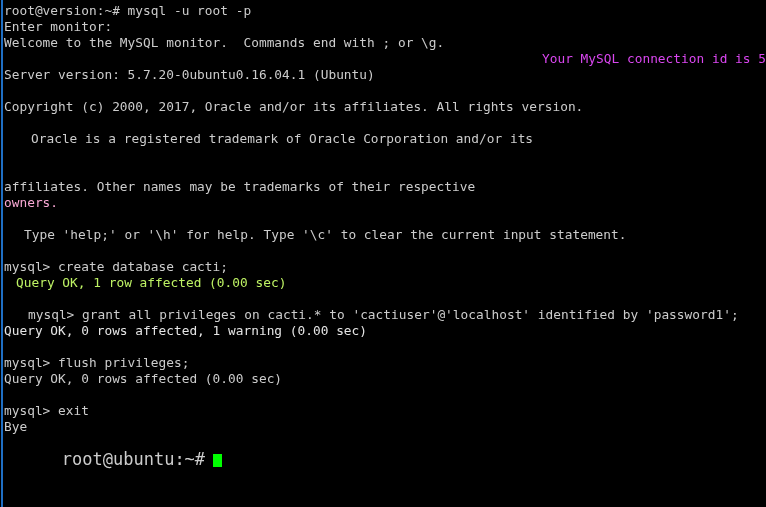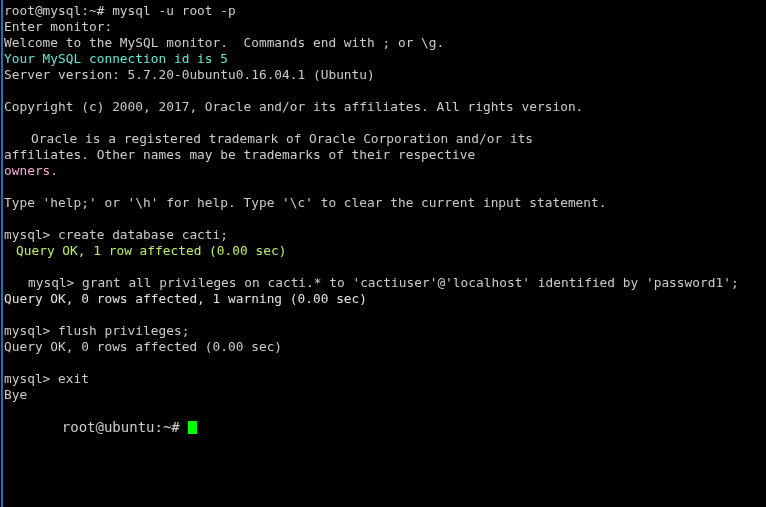--- a/index.html
+++ b/index.html
@@ -47,21 +47,21 @@
   .term-line.blank {
     color: transparent;
   }
   #prompt-final-line {
     display: block;
     height: 16px;
     line-height: 16px;
     white-space: pre;
   }
   #prompt-final-text {
-    font-size: 14px;
+    font-size: 17px;
     color: #cccccc;
     white-space: pre;
     font-family: "DejaVu Sans Mono", "Liberation Mono", monospace;
   }
   #cursor-block {
     display: inline-block;
     width: 9px;
     height: 13px;
     background: #00ff00;
     vertical-align: -2px;
@@ -70,33 +70,33 @@
 </style>
 </head>
 <body style="background: rgb(0, 0, 0);">
 
 <div id="terminal-window" style="background: rgb(0, 0, 0);">
 
   <div id="left-edge-stripe" style="background: rgb(31, 111, 196);"></div>
 
   <div id="terminal-screen">
     <div id="terminal-lines">
-        <span class="term-line" style="color: rgb(204, 204, 204);">root@mysql:~# mysql -u root -p</span>
+        <span class="term-line" style="color: rgb(204, 204, 204);">root@version:~# mysql -u root -p</span>
         <span class="term-line" style="color: rgb(204, 204, 204);">Enter monitor:</span>
         <span class="term-line" style="color: rgb(204, 204, 204);">Welcome to the MySQL monitor.  Commands end with ; or \g.</span>
-        <span class="term-line" style="color: #5eead4;">Your MySQL connection id is 5</span>
+        <span class="term-line" style="color: #d946ef; text-align: right;">Your MySQL connection id is 5</span>
         <span class="term-line" style="color: rgb(204, 204, 204);">Server version: 5.7.20-0ubuntu0.16.04.1 (Ubuntu)</span>
         <span class="term-line blank"> </span>
         <span class="term-line" style="color: rgb(204, 204, 204);">Copyright (c) 2000, 2017, Oracle and/or its affiliates. All rights version.</span>
         <span class="term-line blank"> </span>
         <span class="term-line" style="color: rgb(204, 204, 204); padding-left: 27px;">Oracle is a registered trademark of Oracle Corporation and/or its</span>
-        <span class="term-line" style="color: rgb(204, 204, 204);">affiliates. Other names may be trademarks of their respective</span>
+        <span class="term-line" style="color: rgb(204, 204, 204); margin-top: 32px;">affiliates. Other names may be trademarks of their respective</span>
         <span class="term-line" style="color: #f9a8d4;">owners.</span>
         <span class="term-line blank"> </span>
-        <span class="term-line" style="color: rgb(204, 204, 204);">Type 'help;' or '\h' for help. Type '\c' to clear the current input statement.</span>
+        <span class="term-line" style="color: rgb(204, 204, 204); padding-left: 20px;">Type 'help;' or '\h' for help. Type '\c' to clear the current input statement.</span>
         <span class="term-line blank"> </span>
         <span class="term-line" style="color: rgb(204, 204, 204);">mysql&gt; create database cacti;</span>
         <span class="term-line" style="color: #bef264; margin-left: 12px;">Query OK, 1 row affected (0.00 sec)</span>
         <span class="term-line blank"> </span>
         <span class="term-line" style="color: rgb(204, 204, 204); margin-left: 24px;">mysql&gt; grant all privileges on cacti.* to 'cactiuser'@'localhost' identified by 'password1';</span>
         <span class="term-line" style="color: #e5e5e5;">Query OK, 0 rows affected, 1 warning (0.00 sec)</span>
         <span class="term-line blank"> </span>
         <span class="term-line" style="color: rgb(204, 204, 204);">mysql&gt; flush privileges;</span>
         <span class="term-line" style="color: rgb(204, 204, 204);">Query OK, 0 rows affected (0.00 sec)</span>
         <span class="term-line blank"> </span>

